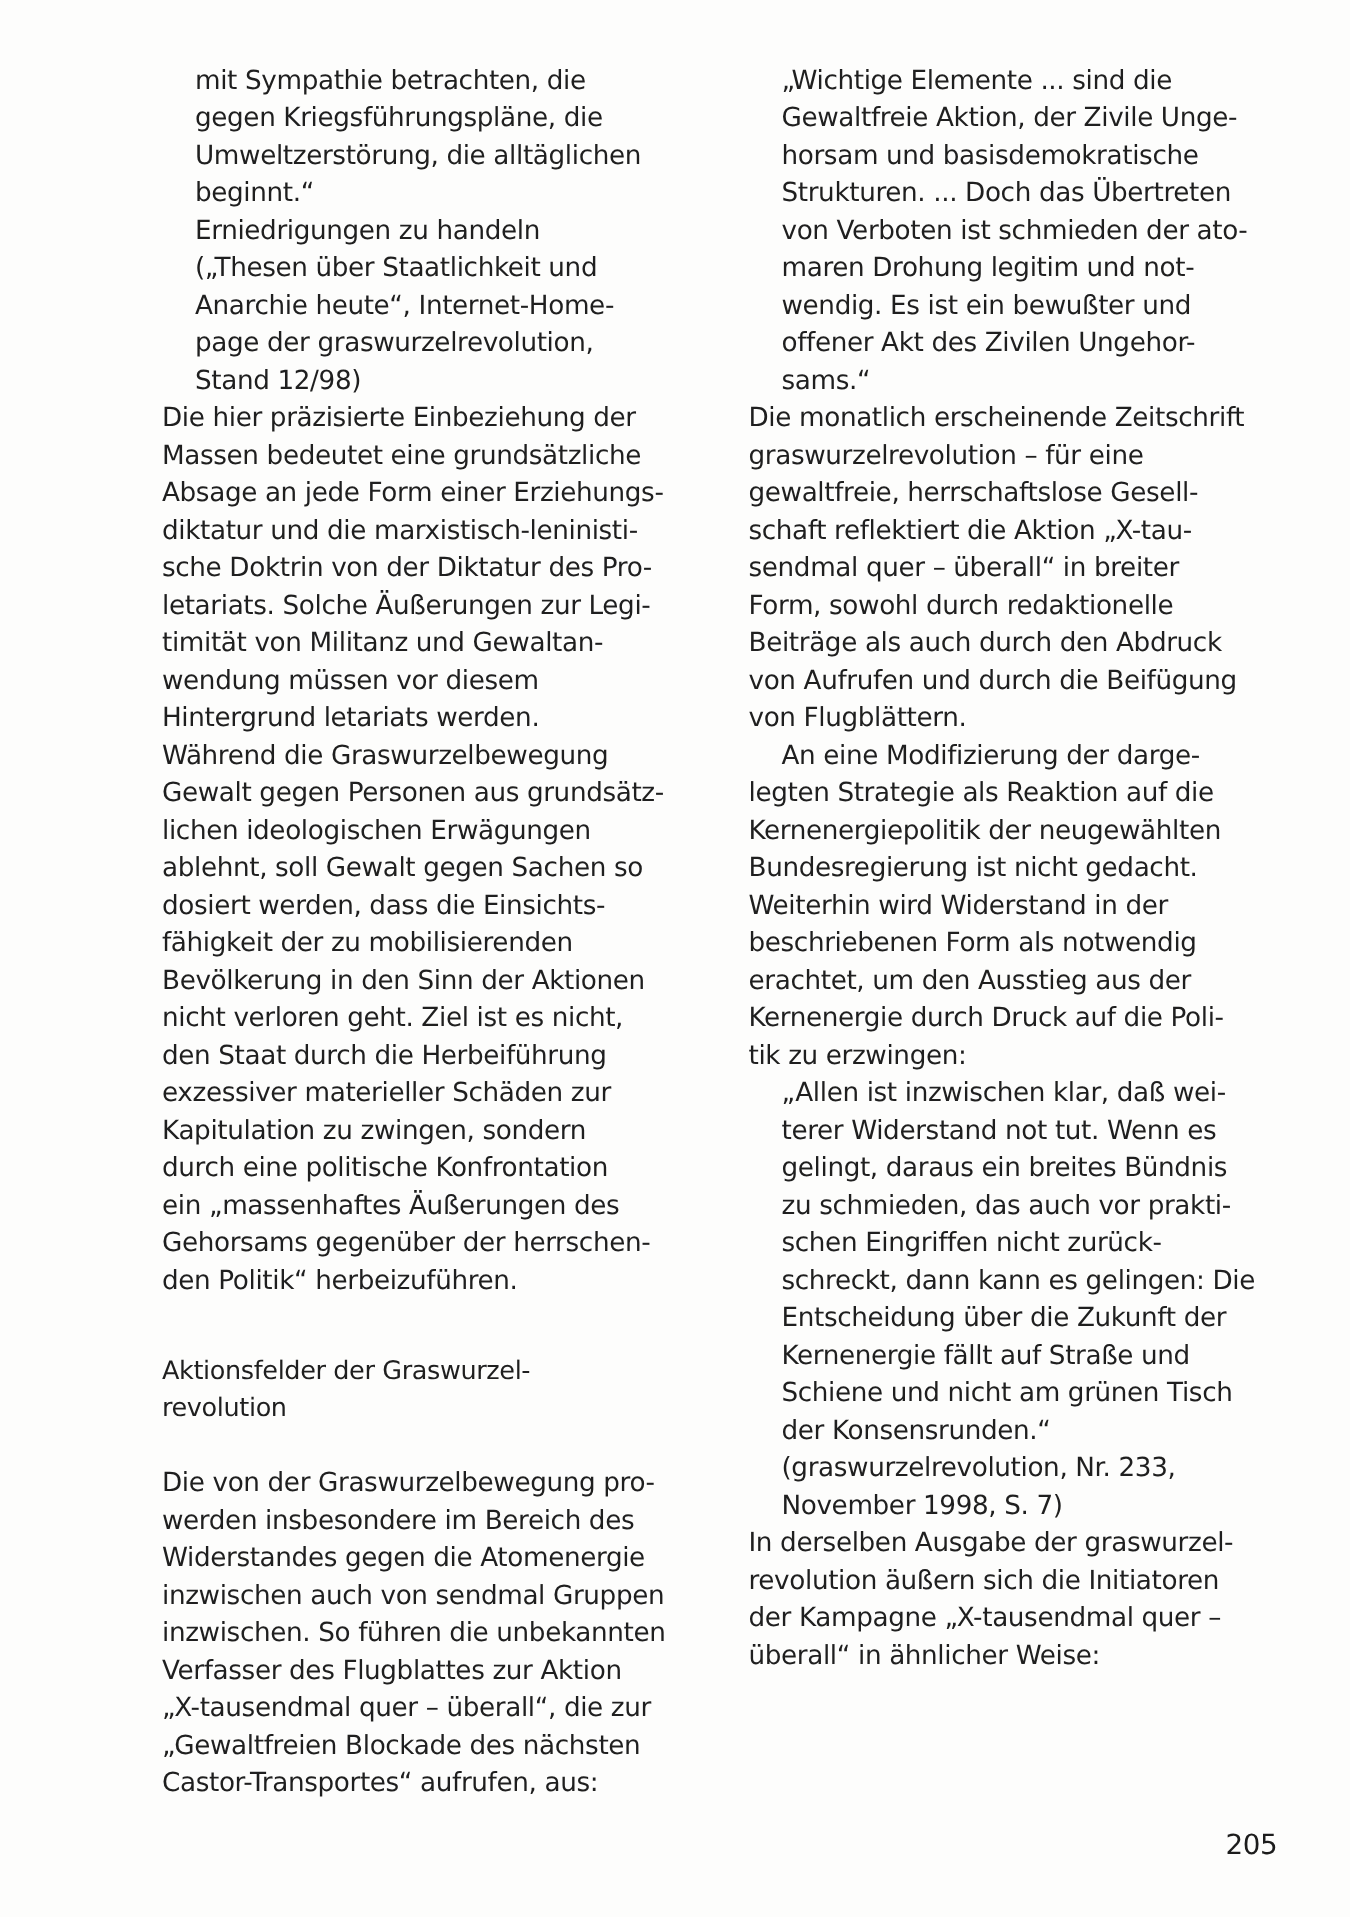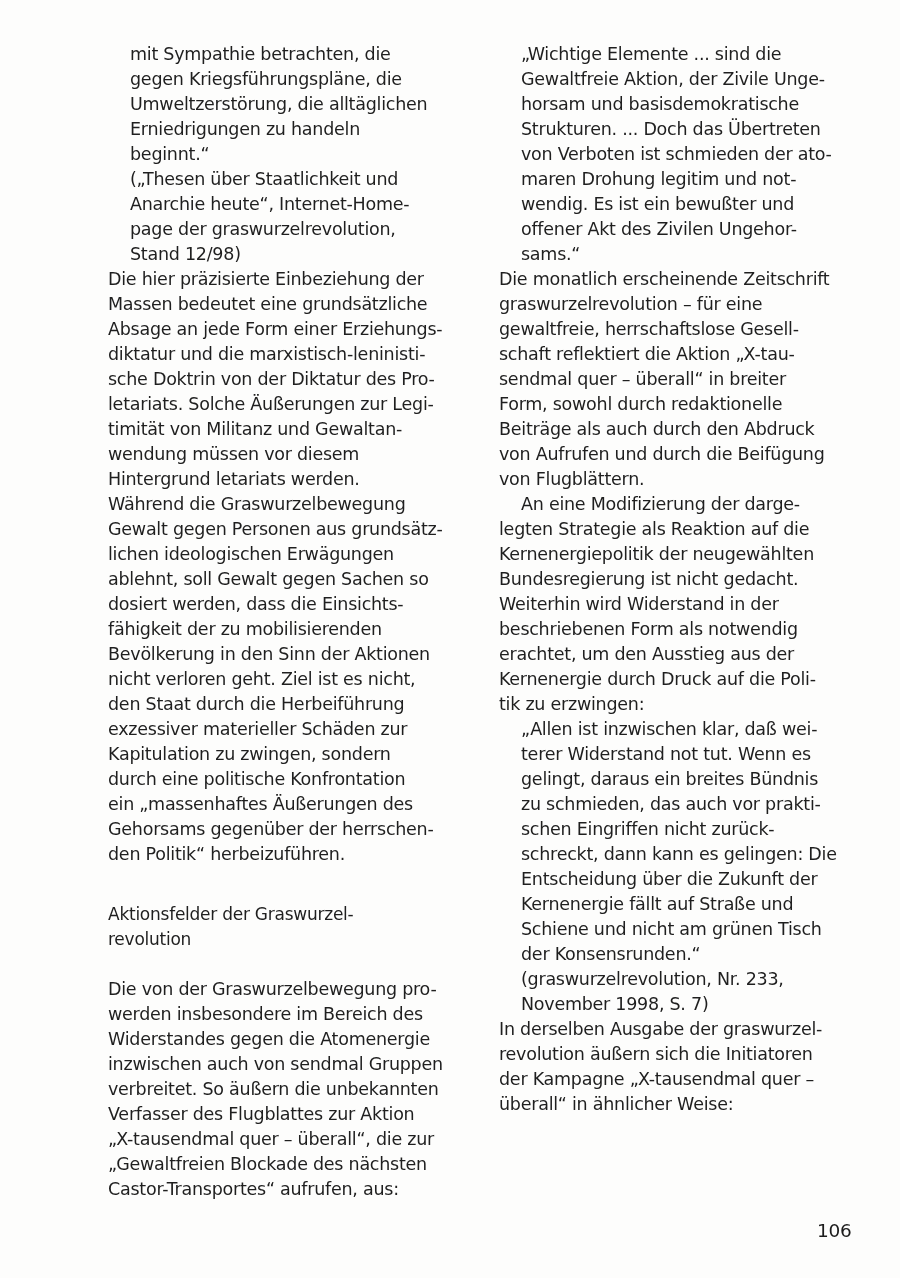--- a/index.html
+++ b/index.html
@@ -45,22 +45,22 @@
 </head>
 <body>
 
 <div class="page">
 
   <div class="col col-left">
     <div class="block quote">
         <div class="line">mit Sympathie betrachten, die</div>
         <div class="line">gegen Kriegsführungspläne, die</div>
         <div class="line">Umweltzerstörung, die alltäglichen</div>
+        <div class="line">beginnt.“</div>
         <div class="line">Erniedrigungen zu handeln</div>
-        <div class="line">beginnt.“</div>
         <div class="line">(„Thesen über Staatlichkeit und</div>
         <div class="line">Anarchie heute“, Internet-Home-</div>
         <div class="line">page der graswurzelrevolution,</div>
         <div class="line">Stand 12/98)</div>
       </div>
     <div class="block">
         <div class="line">Die hier präzisierte Einbeziehung der</div>
         <div class="line">Massen bedeutet eine grundsätzliche</div>
         <div class="line">Absage an jede Form einer Erziehungs-</div>
         <div class="line">diktatur und die marxistisch-leninisti-</div>
@@ -87,21 +87,21 @@
       </div>
     <div class="block heading">
         <div class="line">Aktionsfelder der Graswurzel-</div>
         <div class="line">revolution</div>
       </div>
     <div class="block">
         <div class="line">Die von der Graswurzelbewegung pro-</div>
         <div class="line">werden insbesondere im Bereich des</div>
         <div class="line">Widerstandes gegen die Atomenergie</div>
         <div class="line">inzwischen auch von sendmal Gruppen</div>
-        <div class="line">verbreitet. So äußern die unbekannten</div>
+        <div class="line">inzwischen. So führen die unbekannten</div>
         <div class="line">Verfasser des Flugblattes zur Aktion</div>
         <div class="line">„X-tausendmal quer – überall“, die zur</div>
         <div class="line">„Gewaltfreien Blockade des nächsten</div>
         <div class="line">Castor-Transportes“ aufrufen, aus:</div>
       </div>
   </div>
 
   <div class="col col-right">
     <div class="block quote">
         <div class="line">„Wichtige Elemente ... sind die</div>
@@ -153,15 +153,15 @@
         <div class="line">November 1998, S. 7)</div>
       </div>
     <div class="block">
         <div class="line">In derselben Ausgabe der graswurzel-</div>
         <div class="line">revolution äußern sich die Initiatoren</div>
         <div class="line">der Kampagne „X-tausendmal quer –</div>
         <div class="line">überall“ in ähnlicher Weise:</div>
       </div>
   </div>
 
-  <div class="page-number">106</div>
+  <div class="page-number">205</div>
 
 </div>
 
 </body></html>

